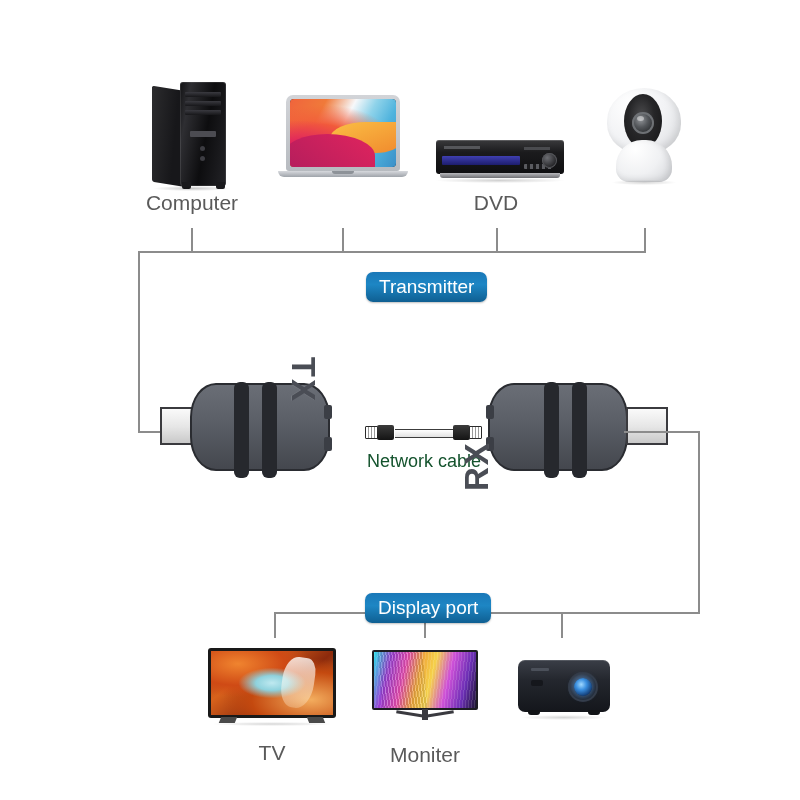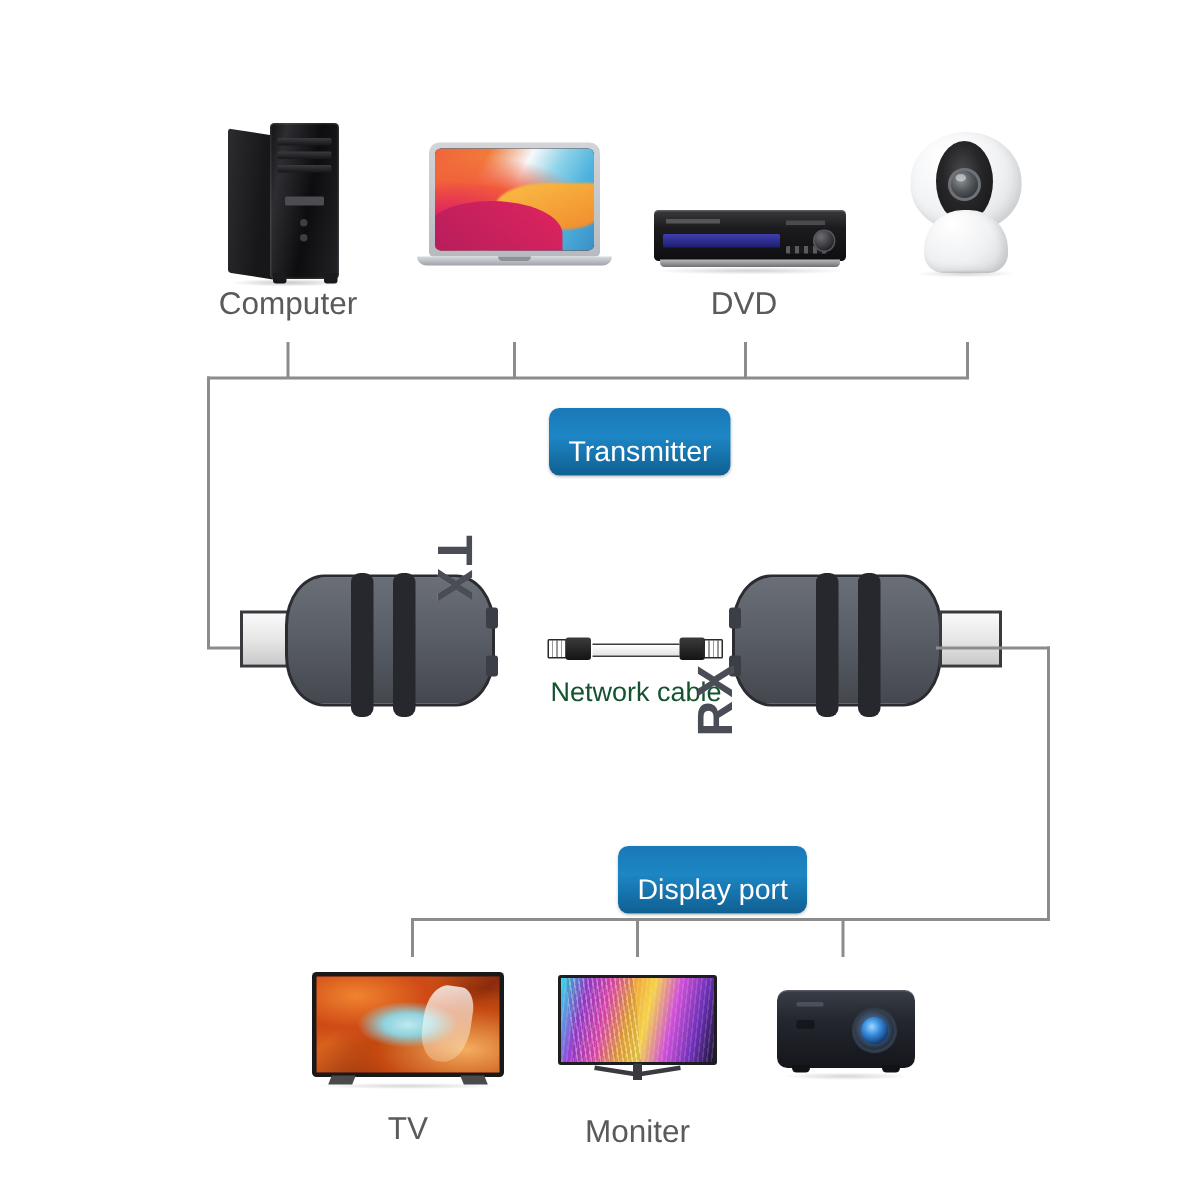--- a/index.html
+++ b/index.html
@@ -51,21 +51,21 @@
   .wire.h { height: 2px; }
   .wire.v { width: 2px; }
 
   
   .badge {
     position: absolute;
     border-radius: 7px;
     background: linear-gradient(180deg, #1a78b8 0%, #1d86c4 42%, #0f5f92 100%);
     color: #ffffff;
     font-size: 19px;
-    padding: 20px 13px 6px 13px;
+    padding: 5px 13px 6px 13px;
     line-height: 1;
     box-shadow: 0 1px 2px rgba(0,0,0,0.25);
     white-space: nowrap;
   }
 
   
   .pc-wrap { left: 152px; top: 82px; width: 86px; height: 108px; }
   .pc-side {
     position: absolute; left: 0; top: 6px;
     width: 30px; height: 96px;
@@ -554,21 +554,21 @@
   </div>
 
   <div class="wire h" style="left:624px; top:431px; width:76px;"></div>
   <div class="wire v" style="left:698px; top:431px; height:182px;"></div>
   <div class="wire h" style="left:274px; top:612px; width:426px;"></div>
 
   <div class="wire v" style="left:274px; top:612px; height:26px;"></div>
   <div class="wire v" style="left:424px; top:612px; height:26px;"></div>
   <div class="wire v" style="left:561px; top:612px; height:26px;"></div>
 
-  <div class="badge" style="left:365px; top:564px;margin-left:47px;">Display port</div>
+  <div class="badge" style="left:365px; top:593px;">Display port</div>
 
   <div class="node tv-wrap">
     <div class="tv-frame">
       <div class="tv-screen">
         <div class="tv-img"></div>
         <div class="tv-streak"></div>
       </div>
     </div>
     <div class="tv-leg" style="left:12px;"></div>
     <div class="tv-leg" style="left:100px; transform: skewX(22deg);"></div>

